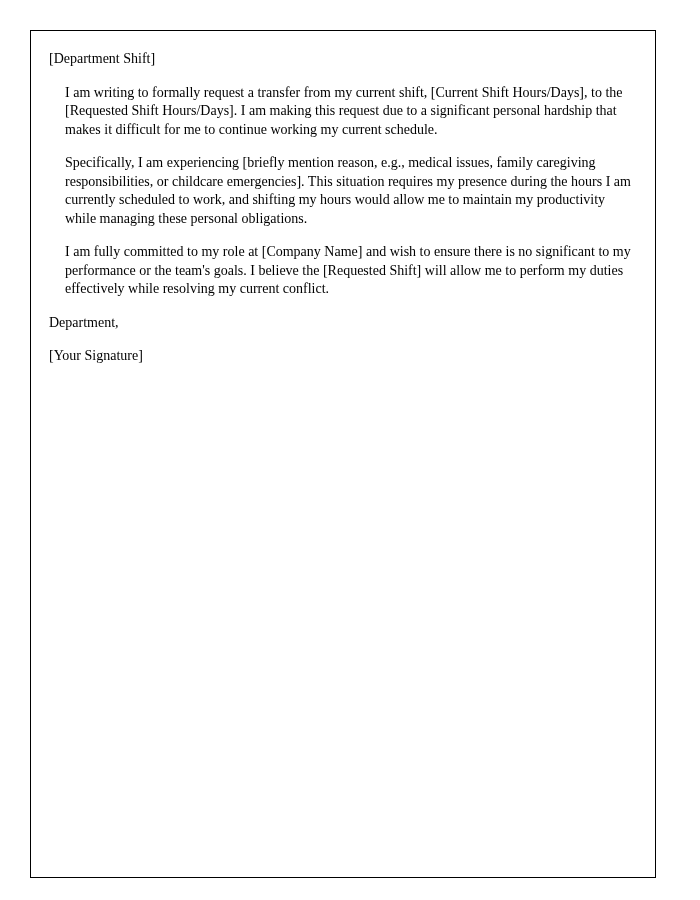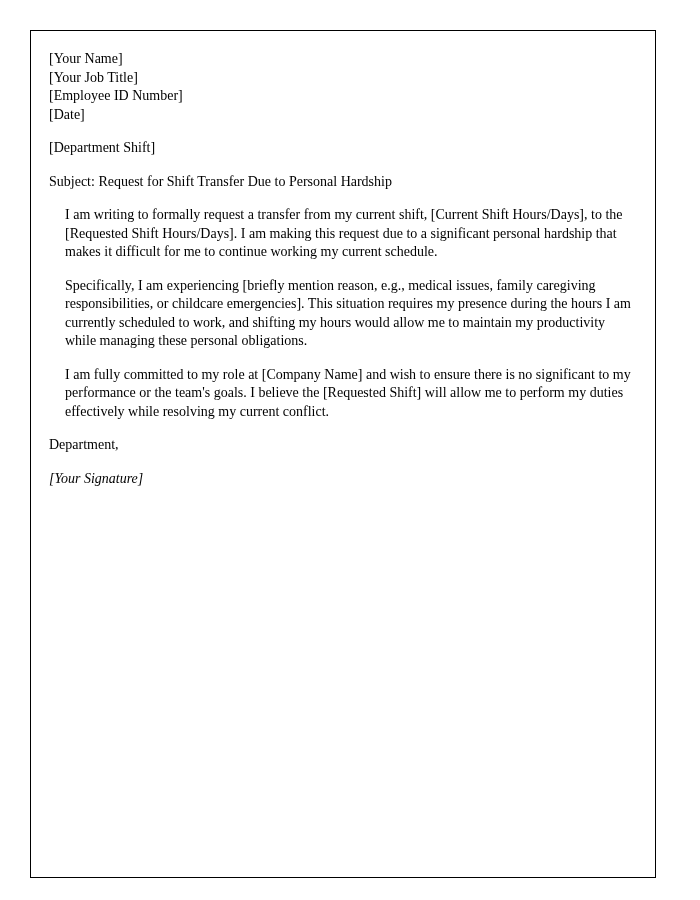--- a/index.html
+++ b/index.html
@@ -23,48 +23,38 @@
       font-family: "Liberation Serif", "DejaVu Serif", serif;
       font-size: 14px;
       line-height: 18.5px;
       color: #000000;
     }
     .block {
       margin: 0 0 15px 0;
     }
     .block:last-child {
       margin-bottom: 0;
-      font-style: italic;
     }
     .line {
       white-space: pre-wrap;
     }
     .para {
       margin: 0 0 15px 16px;
     }
   </style>
 </head>
 <body>
 
 <div class="page">
 
-  <div class="block">
-    <div class="line">[Your Name]</div>
-    <div class="line">[Your Job Title]</div>
-    <div class="line">[Employee ID Number]</div>
-    <div class="line">[Date]</div>
-  </div>
 
   <div class="block">
     <div class="line">[Department Shift]</div>
   </div>
 
-  <div class="block">
-    <div class="line">Subject: Request for Shift Transfer Due to Personal Hardship</div>
-  </div>
 
 
   <p class="para">I am writing to formally request a transfer from my current shift, [Current Shift Hours/Days], to the [Requested Shift Hours/Days]. I am making this request due to a significant personal hardship that makes it difficult for me to continue working my current schedule.</p>
   <p class="para">Specifically, I am experiencing [briefly mention reason, e.g., medical issues, family caregiving responsibilities, or childcare emergencies]. This situation requires my presence during the hours I am currently scheduled to work, and shifting my hours would allow me to maintain my productivity while managing these personal obligations.</p>
   <p class="para">I am fully committed to my role at [Company Name] and wish to ensure there is no significant to my performance or the team's goals. I believe the [Requested Shift] will allow me to perform my duties effectively while resolving my current conflict.</p>
 
   <div class="block">
     <div class="line">Department,</div>
   </div>
 

